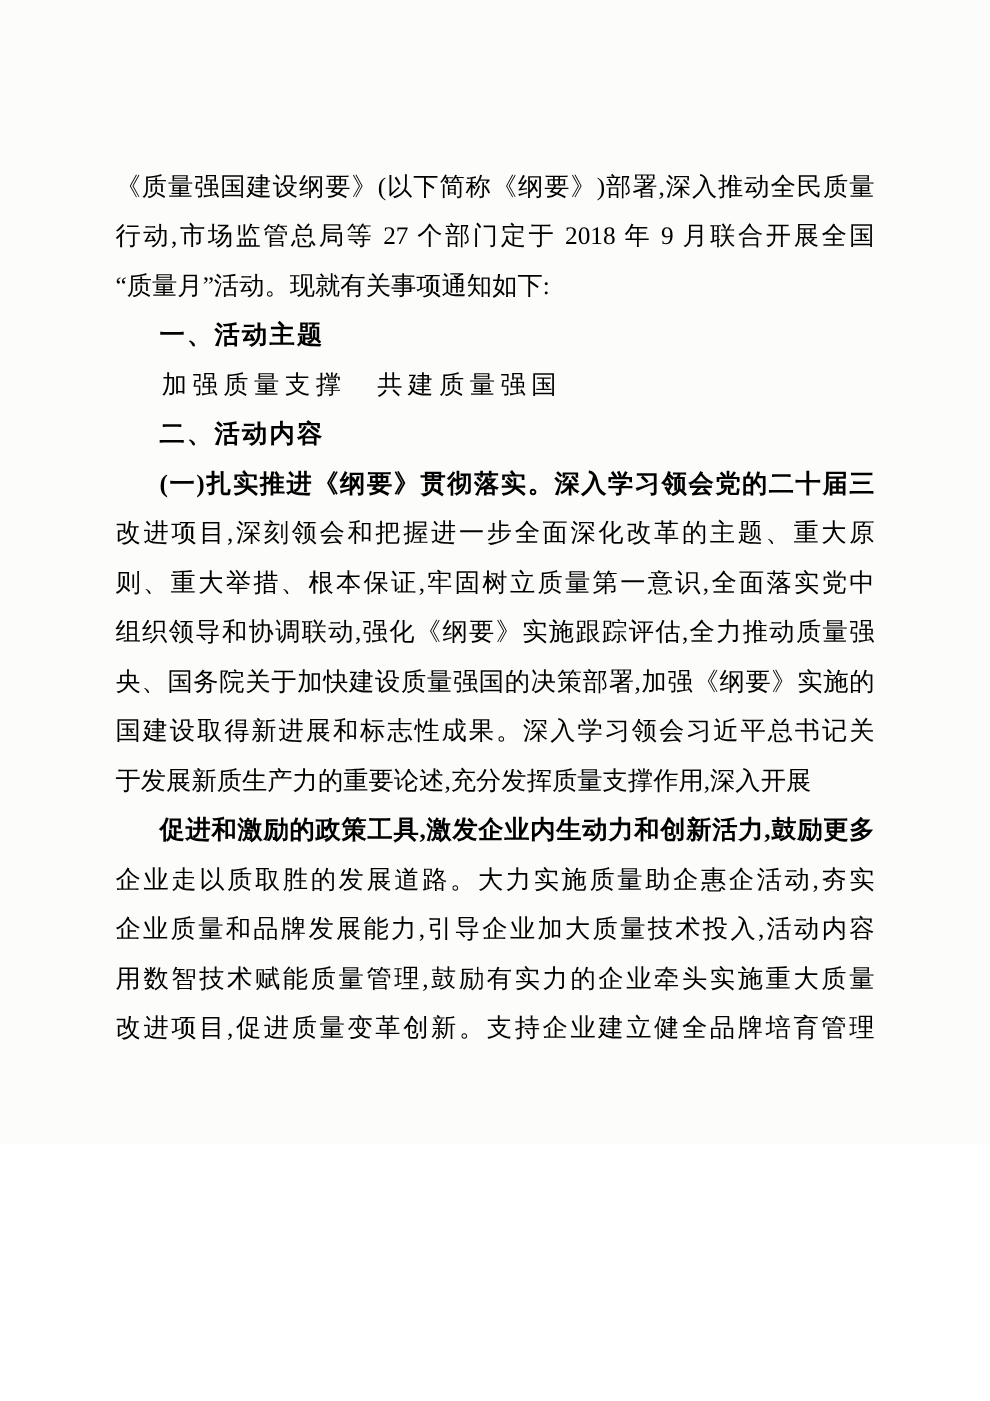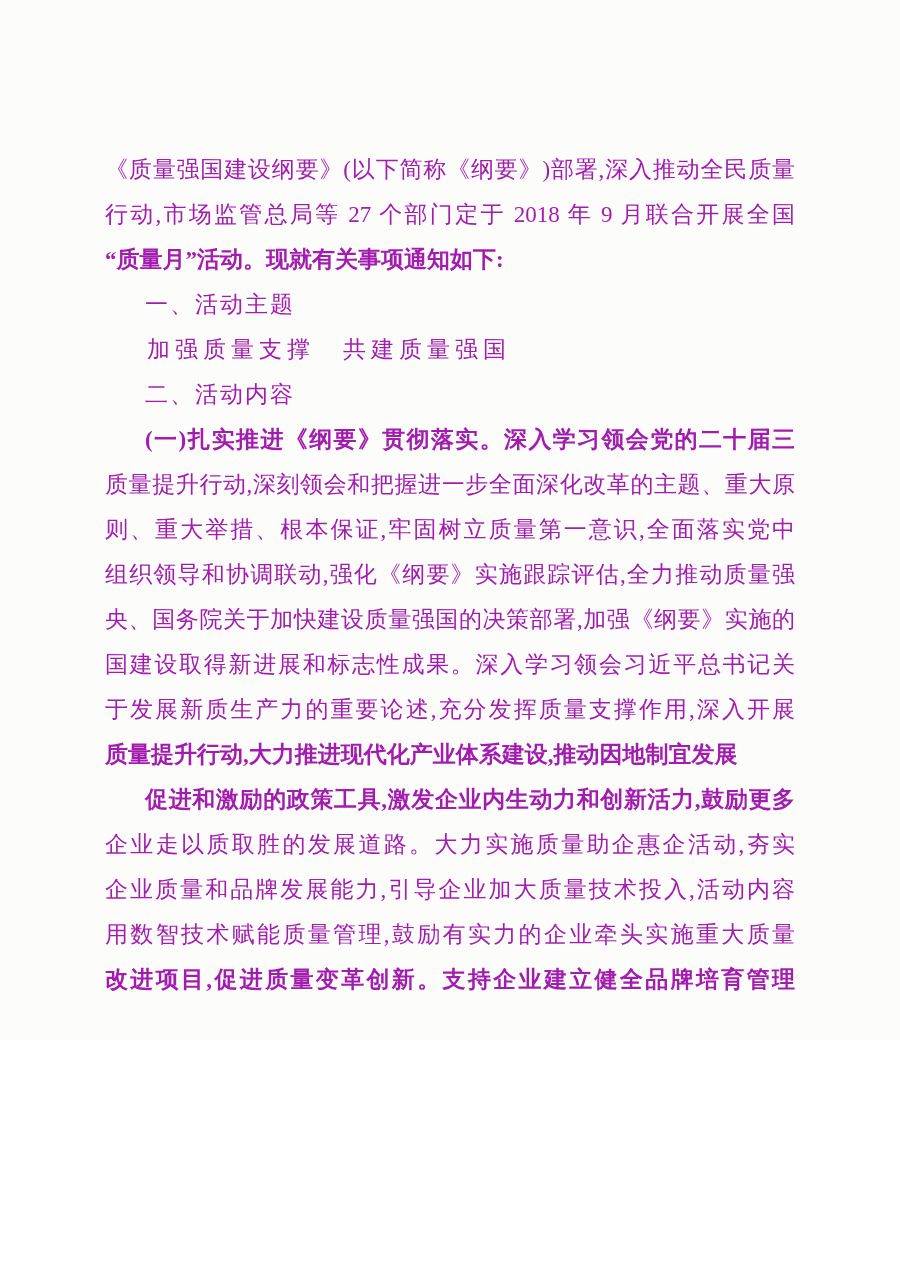--- a/index.html
+++ b/index.html
@@ -5,21 +5,21 @@
   html, body {
     margin: 0;
     padding: 0;
     background: #ffffff;
   }
   .sheet {
     position: relative;
     width: 900px;
     height: 1040px;
     background: #fcfcfa;
-    color: #a21caf;
+    color: #000000;
     font-family: "Liberation Serif", "DejaVu Serif", serif;
     overflow: hidden;
   }
   .content {
     position: absolute;
     left: 105px;
     top: 147px;
     width: 690px;
   }
   .line, .hline {
@@ -29,32 +29,31 @@
     white-space: nowrap;
   }
   
   .para .line {
     white-space: normal;
     text-align: justify;
     text-align-last: justify;
   }
   .para .line:last-child {
     text-align-last: left;
-    font-weight: bold;
   }
   
   .para.continues .line:last-child {
     text-align-last: justify;
   }
   .para.indent-first .line:first-child {
     text-indent: 40px;
     font-weight: bold;
   }
   .hline.heading {
-    font-weight: normal;
+    font-weight: bold;
     text-indent: 40px;
     letter-spacing: 2px;
   }
   .hline.theme {
     text-indent: 42px;
     letter-spacing: 5px;
   }
   .pageno {
     position: absolute;
     left: 130px;
@@ -78,27 +77,26 @@
       </div>
 
     <div class="hline heading">一、活动主题</div>
 
     <div class="hline theme">加强质量支撑　共建质量强国</div>
 
     <div class="hline heading">二、活动内容</div>
 
     <div class="para indent-first">
         <div class="line">(一)扎实推进《纲要》贯彻落实。深入学习领会党的二十届三</div>
-        <div class="line">质量提升行动,深刻领会和把握进一步全面深化改革的主题、重大原</div>
+        <div class="line">改进项目,深刻领会和把握进一步全面深化改革的主题、重大原</div>
         <div class="line">则、重大举措、根本保证,牢固树立质量第一意识,全面落实党中</div>
         <div class="line">组织领导和协调联动,强化《纲要》实施跟踪评估,全力推动质量强</div>
         <div class="line">央、国务院关于加快建设质量强国的决策部署,加强《纲要》实施的</div>
         <div class="line">国建设取得新进展和标志性成果。深入学习领会习近平总书记关</div>
         <div class="line">于发展新质生产力的重要论述,充分发挥质量支撑作用,深入开展</div>
-        <div class="line">质量提升行动,大力推进现代化产业体系建设,推动因地制宜发展</div>
       </div>
 
     <div class="para indent-first continues">
         <div class="line">促进和激励的政策工具,激发企业内生动力和创新活力,鼓励更多</div>
         <div class="line">企业走以质取胜的发展道路。大力实施质量助企惠企活动,夯实</div>
         <div class="line">企业质量和品牌发展能力,引导企业加大质量技术投入,活动内容</div>
         <div class="line">用数智技术赋能质量管理,鼓励有实力的企业牵头实施重大质量</div>
         <div class="line">改进项目,促进质量变革创新。支持企业建立健全品牌培育管理</div>
       </div>
 

